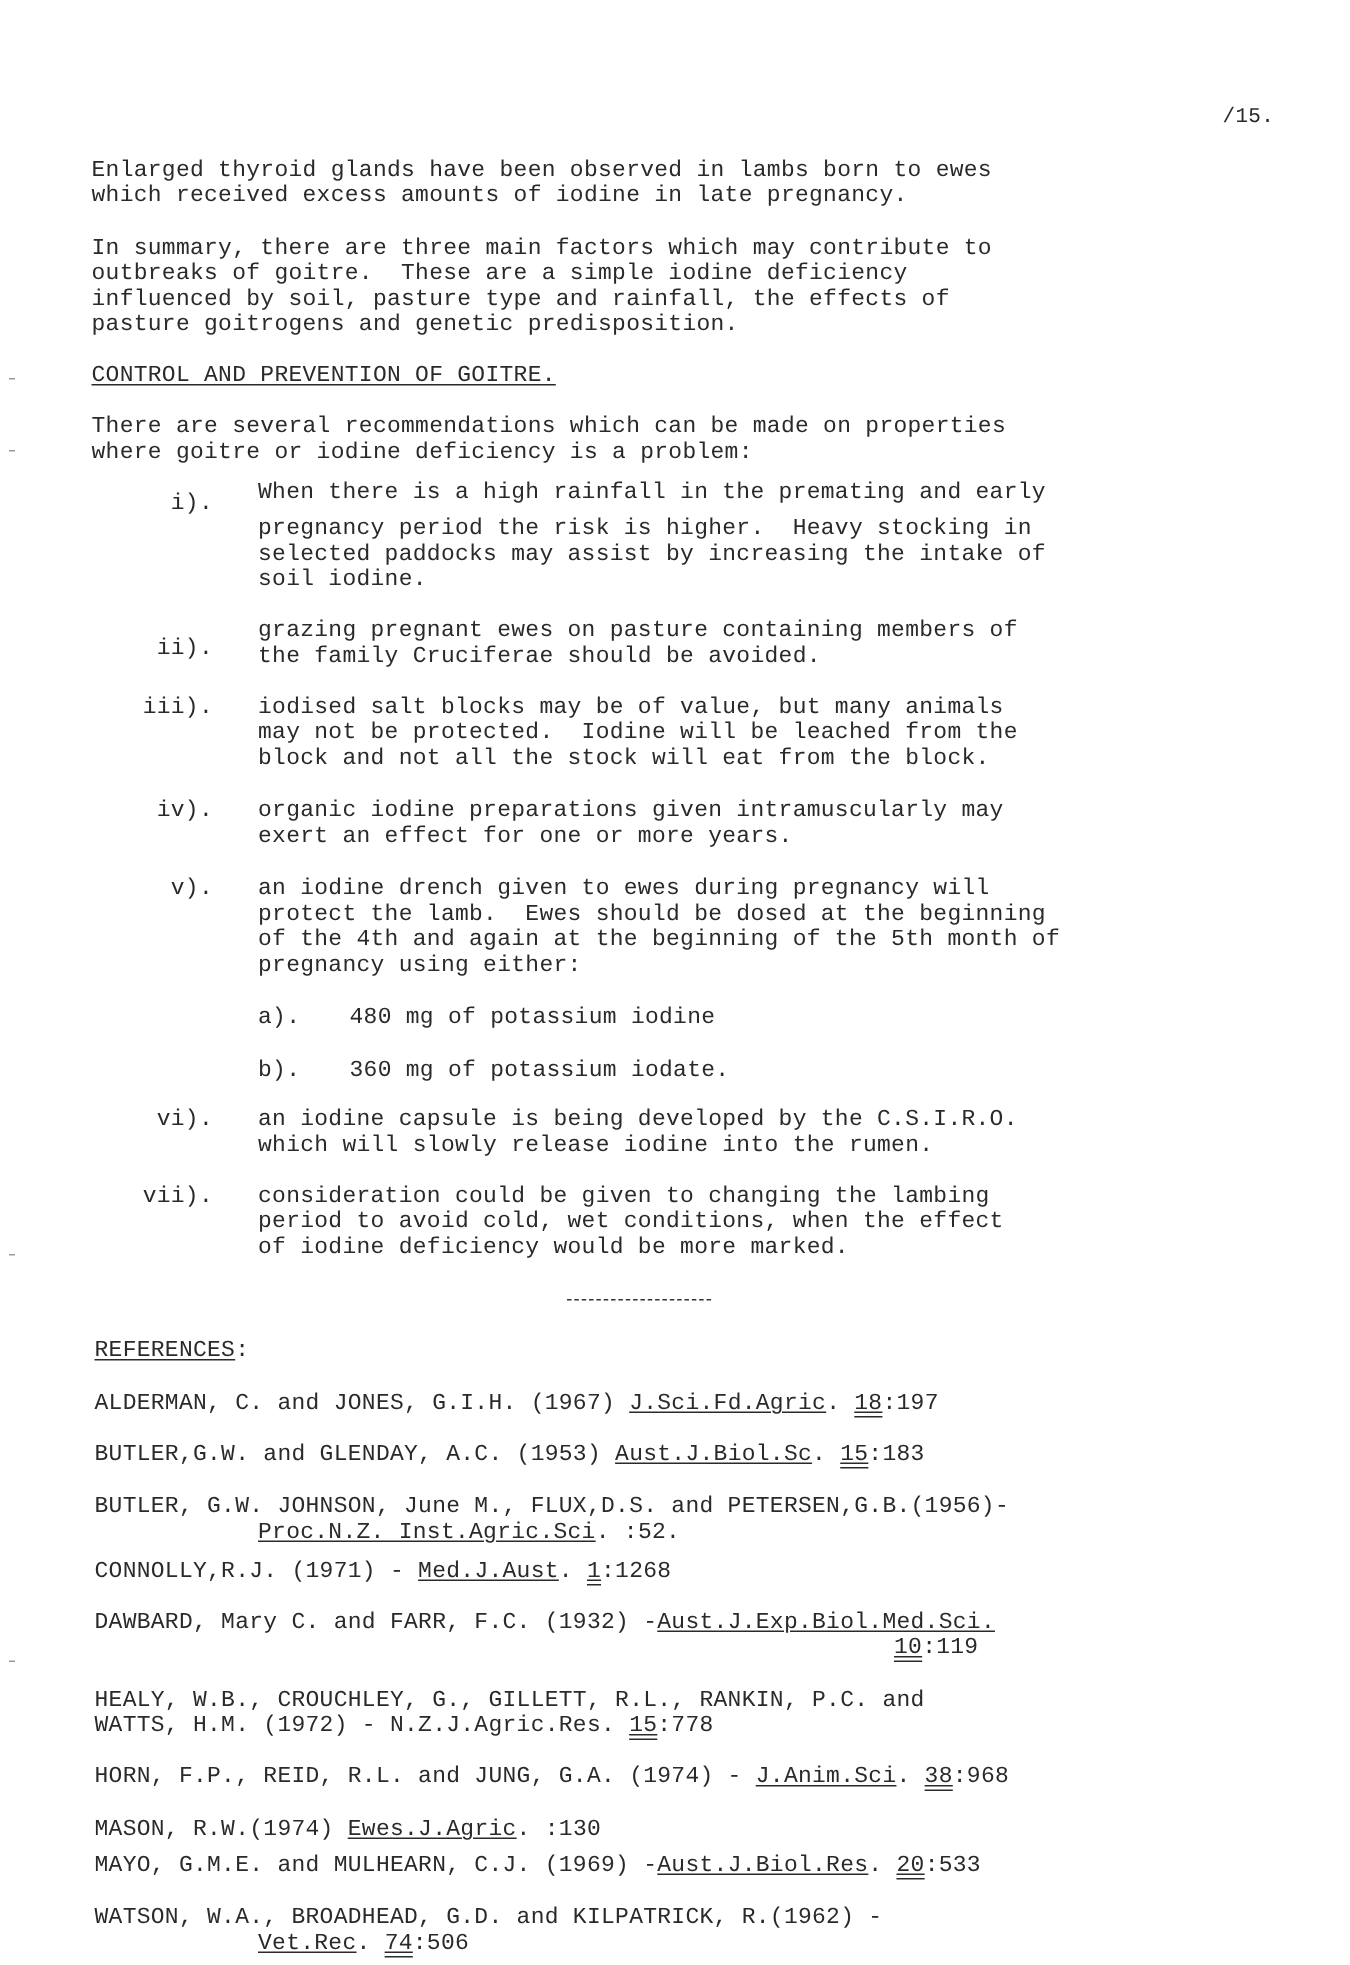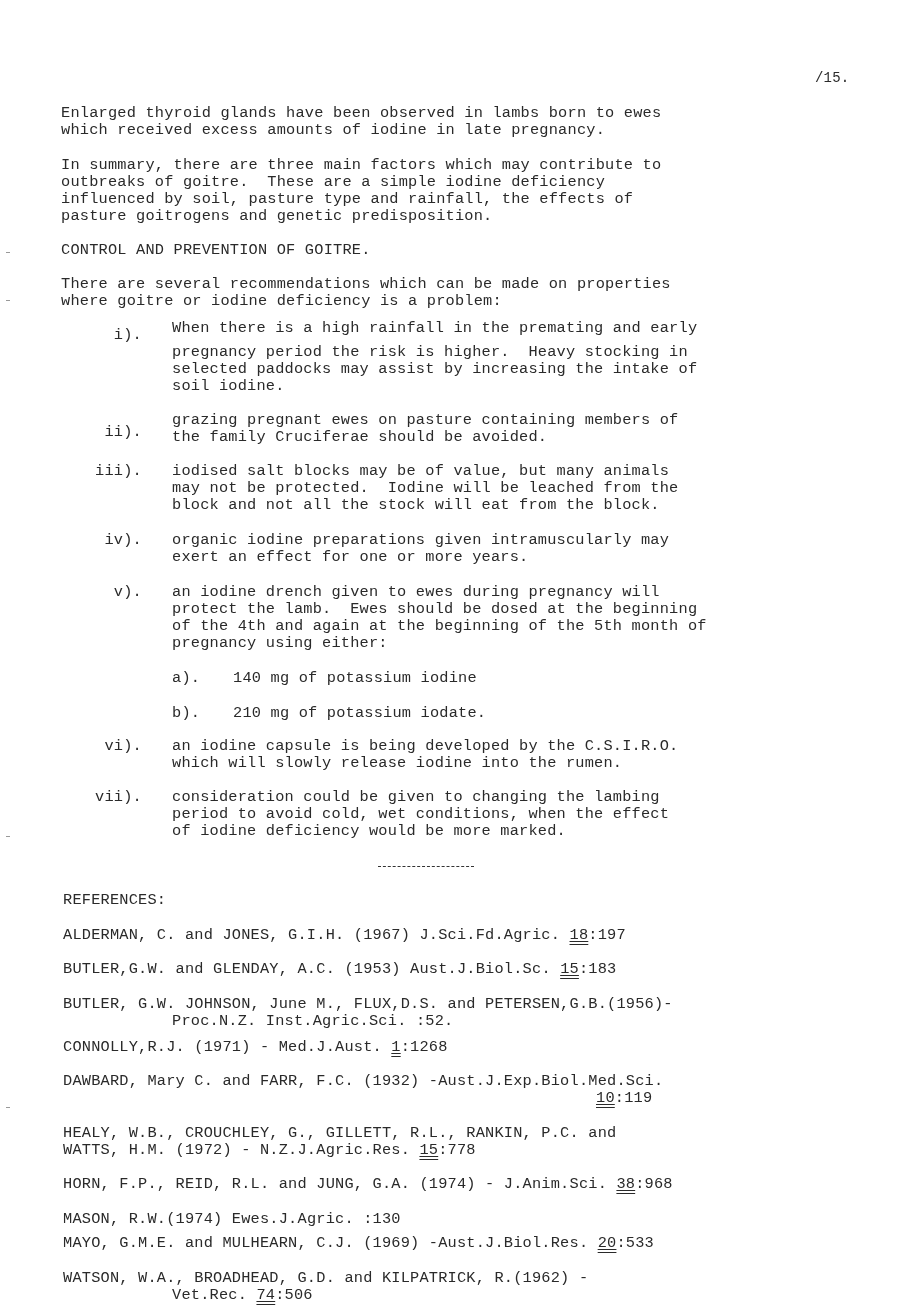--- a/index.html
+++ b/index.html
@@ -4,21 +4,21 @@
   <style>
     html, body { margin: 0; padding: 0; }
     body {
       width: 900px; height: 1310px; background: #ffffff; position: relative; overflow: hidden;
       font-family: "Liberation Mono", "DejaVu Sans Mono", monospace;
       color: #2a2a2a; font-size: 15.3px; letter-spacing: 0.2px;
     }
     .abs { position: absolute; white-space: pre; line-height: 17px; }
     .pageno { left: 815px; top: 70px; font-size: 14px; }
     .para { left: 61px; }
-    .u { text-underline-offset: 2px; }
+    .u { text-decoration: underline; text-underline-offset: 2px; }
     .uu { text-decoration: underline double; text-underline-offset: 2px; margin-top: 20px; }
     .num { text-align: right; width: 90px; }
     .item { left: 172px; }
     .sub-label { left: 172px; }
     .sub-text { left: 233px; }
     .rule { position: absolute; left: 378px; top: 866px; width: 96px; border-top: 1.5px dashed #333; }
     .mark { position: absolute; width: 4px; height: 1px; background: #999; }
     .ref { left: 63px; }
     .ref-cont { left: 172px; }
   </style>
@@ -59,23 +59,23 @@
 <div class="abs item" style="top:532px">organic iodine preparations given intramuscularly may</div>
 <div class="abs item" style="top:549px">exert an effect for one or more years.</div>
 
 <div class="abs num" style="left:52px;top:584px">v).</div>
 <div class="abs item" style="top:584px">an iodine drench given to ewes during pregnancy will</div>
 <div class="abs item" style="top:601px">protect the lamb.  Ewes should be dosed at the beginning</div>
 <div class="abs item" style="top:618px">of the 4th and again at the beginning of the 5th month of</div>
 <div class="abs item" style="top:635px">pregnancy using either:</div>
 
 <div class="abs sub-label" style="top:670px">a).</div>
-<div class="abs sub-text" style="top:670px">140 mg of potassium iodine</div>
+<div class="abs sub-text" style="top:670px">480 mg of potassium iodine</div>
 <div class="abs sub-label" style="top:705px">b).</div>
-<div class="abs sub-text" style="top:705px">210 mg of potassium iodate.</div>
+<div class="abs sub-text" style="top:705px">360 mg of potassium iodate.</div>
 
 <div class="abs num" style="left:52px;top:738px">vi).</div>
 <div class="abs item" style="top:738px">an iodine capsule is being developed by the C.S.I.R.O.</div>
 <div class="abs item" style="top:755px">which will slowly release iodine into the rumen.</div>
 
 <div class="abs num" style="left:52px;top:789px">vii).</div>
 <div class="abs item" style="top:789px">consideration could be given to changing the lambing</div>
 <div class="abs item" style="top:806px">period to avoid cold, wet conditions, when the effect</div>
 <div class="abs item" style="top:823px">of iodine deficiency would be more marked.</div>
 

